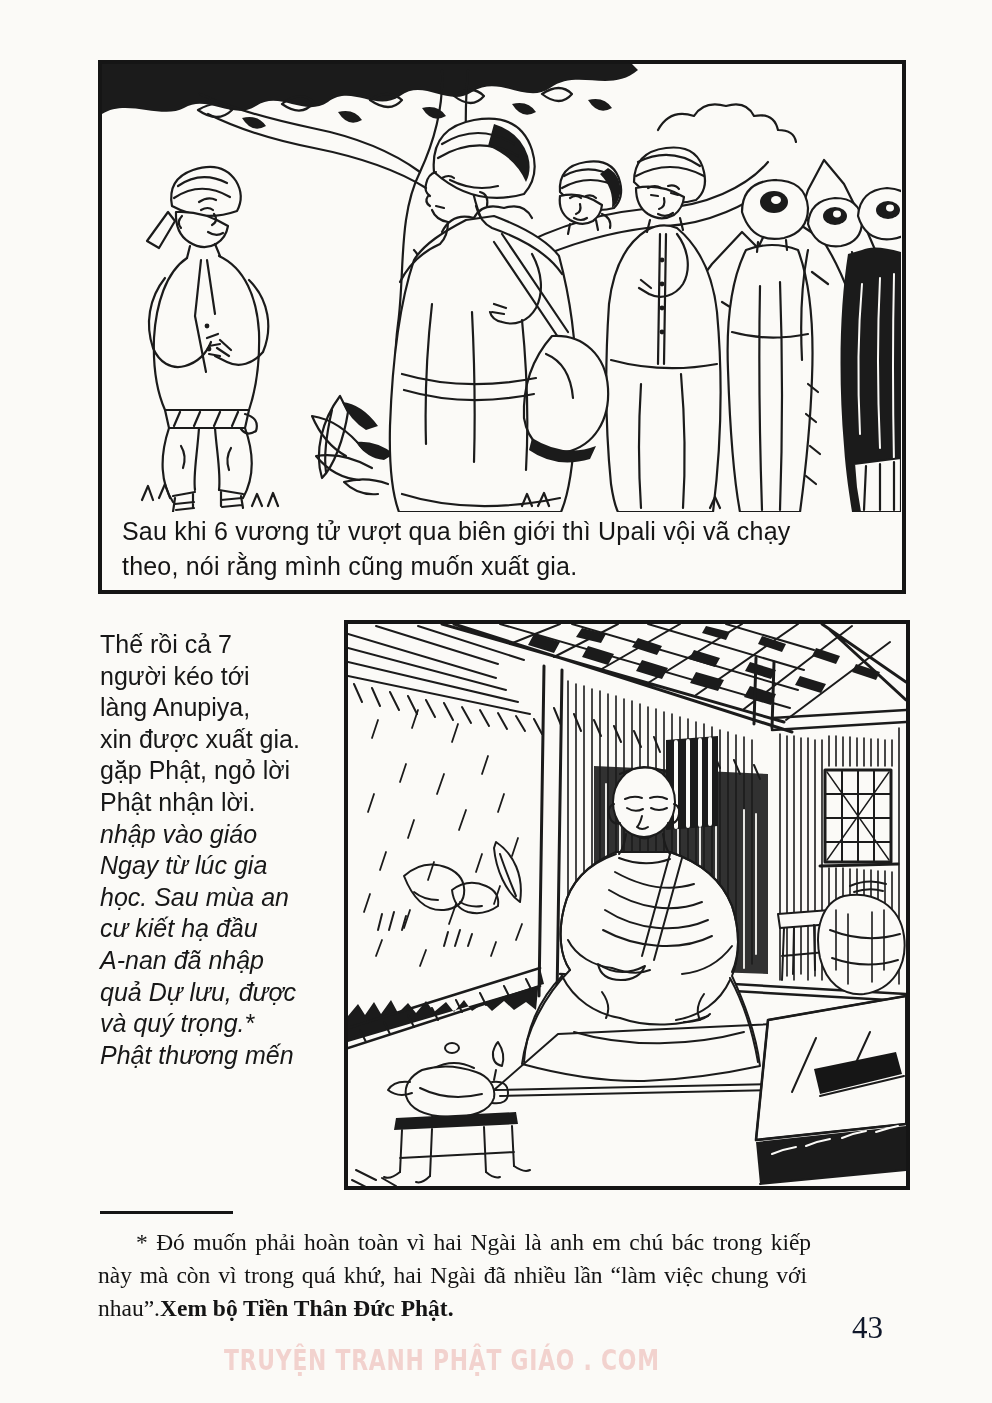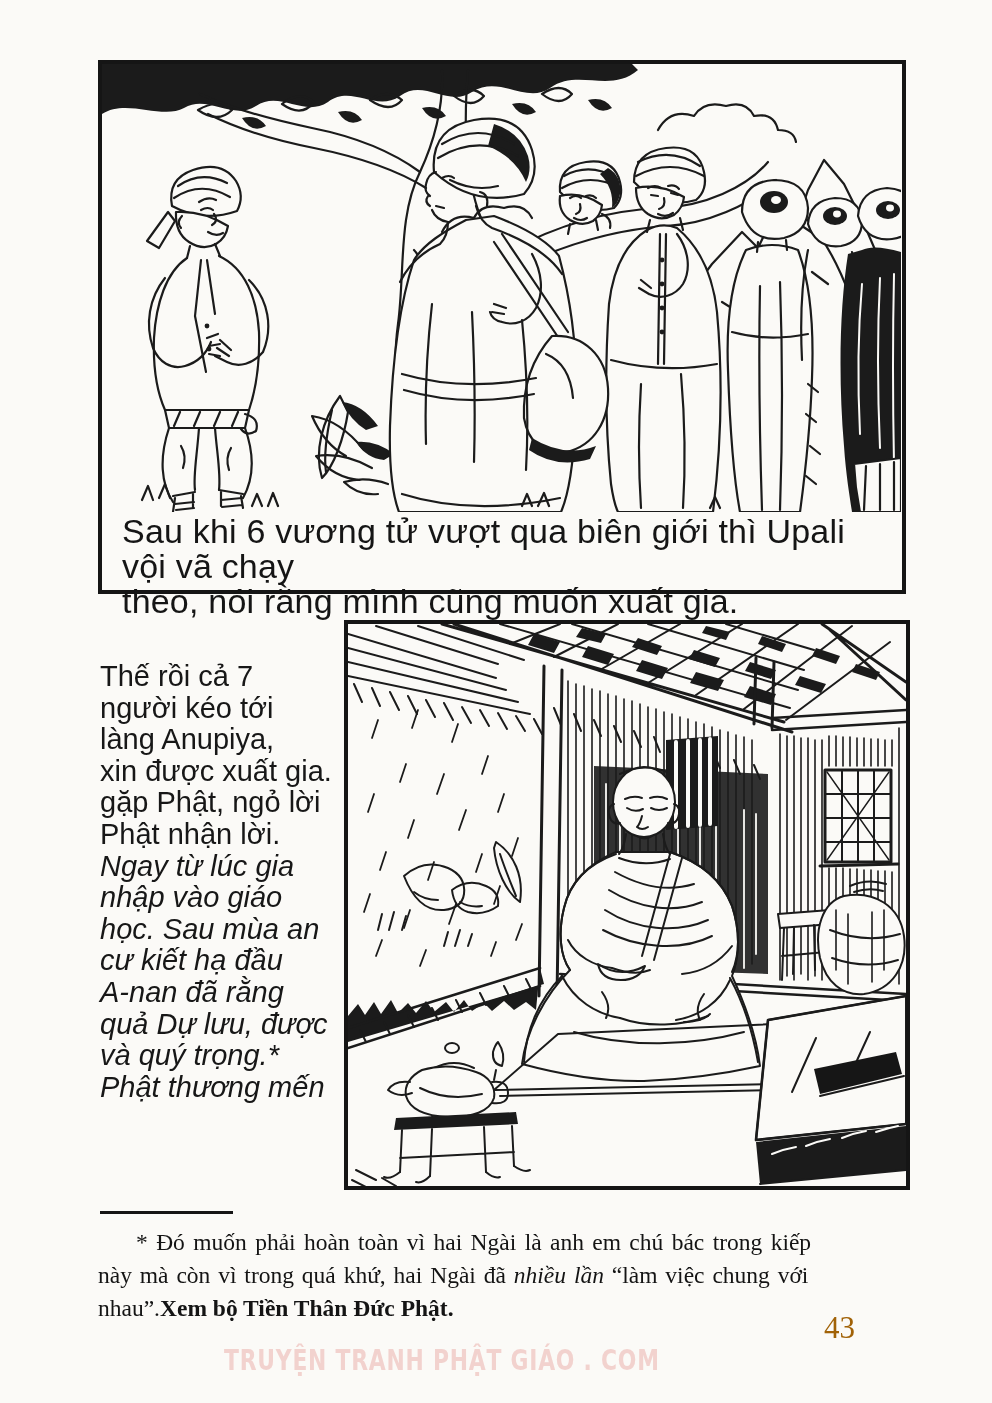--- a/index.html
+++ b/index.html
@@ -11,59 +11,59 @@
   }
   
   .panel1 {
     position:absolute; left:98px; top:60px; width:808px; height:534px;
     border:4px solid #151515; background:#fbfaf7;
   }
   .panel1 svg { position:absolute; left:0; top:0; width:799px; height:448px; }
   .caption {
     position:absolute; left:20px; top:450px; width:768px;
     font-family:"Liberation Sans", sans-serif;
-    font-size:34px; line-height:35px; color:#151515; letter-spacing:0.2px;
+    font-size:25px; line-height:35px; color:#151515; letter-spacing:0.2px;
   }
   
   .narration {
     position:absolute; left:100px; top:629px; width:250px;
     font-family:"Liberation Sans", sans-serif;
-    font-size:29px; line-height:31.6px; color:#171717;margin-top:32px;
+    font-size:25px; line-height:31.6px; color:#171717;
   }
   .narration .it { font-style:italic; }
   
   .panel2 {
     position:absolute; left:344px; top:620px; width:566px; height:570px;
     border:4px solid #151515; background:#fbfaf7;
   }
   .panel2 svg { position:absolute; left:0; top:0; width:558px; height:562px; }
   
   .footnote-rule {
     position:absolute; left:100px; top:1211px; width:133px; height:3px;
     background:#151515;
   }
   .footnote {
     position:absolute; left:98px; top:1226px; width:820px;
     font-family:"Liberation Serif", serif;
     font-size:23.5px; line-height:33px; color:#141414;
   }
   .footnote .fline1 { text-indent:38px; word-spacing:2.5px; }
   .footnote .fline2 { word-spacing:2px; }
-  .footnote .fit { font-style:italic; }
+  .footnote .fit { }
   .footnote .fb  { font-weight:bold; }
   
   .watermark {
     position:absolute; left:224px; top:1344px;
     font-family:"DejaVu Sans", sans-serif; font-weight:bold;
     font-size:28px; letter-spacing:1px; white-space:nowrap;
     transform:scaleX(0.78); transform-origin:left top;
   }
   .pagenum {
-    position:absolute; left:824px; top:1310px;
-    font-family:"Liberation Serif", serif; font-size:31px; color:#a16207;
+    position:absolute; left:852px; top:1310px;
+    font-family:"Liberation Serif", serif; font-size:31px; color:#0f172a;
   }
 </style>
 </head>
 <body>
 
 <div class="page" style="background: rgb(251, 250, 247);">
 
   <div class="panel1">
     <svg viewBox="0 0 799 448" preserveAspectRatio="none">
       <g stroke="#1b1b1b" fill="none" stroke-width="2.2" stroke-linecap="round" stroke-linejoin="round">
@@ -193,25 +193,25 @@
     </div>
   </div>
 
   <div class="narration">
     <div class="nline">Thế rồi cả 7</div>
     <div class="nline">người kéo tới</div>
     <div class="nline">làng Anupiya,</div>
     <div class="nline">xin được xuất gia.</div>
     <div class="nline">gặp Phật, ngỏ lời</div>
     <div class="nline">Phật nhận lời.</div>
+    <div class="nline it">nhập vào giáo</div>
     <div class="nline it">Ngay từ lúc gia</div>
-    <div class="nline it">nhập vào giáo</div>
     <div class="nline it">học. Sau mùa an</div>
     <div class="nline it">cư kiết hạ đầu</div>
-    <div class="nline it">A-nan đã rằng</div>
+    <div class="nline it">A-nan đã nhập</div>
     <div class="nline it">quả Dự lưu, được</div>
     <div class="nline it">và quý trọng.*</div>
     <div class="nline it">Phật thương mến</div>
   </div>
 
   <div class="panel2">
     <svg viewBox="0 0 558 562" preserveAspectRatio="none">
       <g stroke="#1b1b1b" fill="none" stroke-width="2" stroke-linecap="round" stroke-linejoin="round">
 
         <g>

